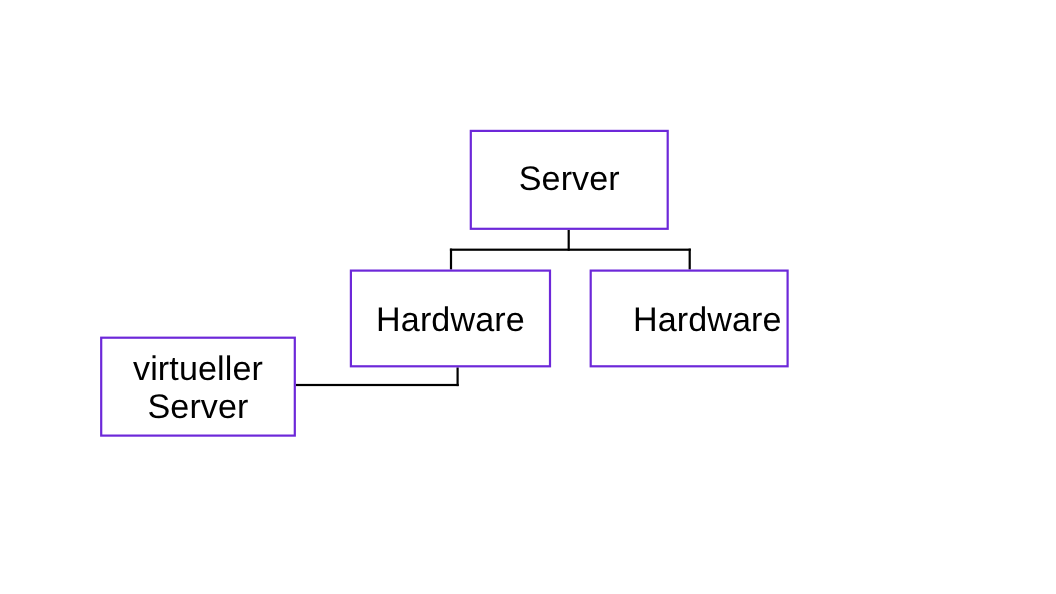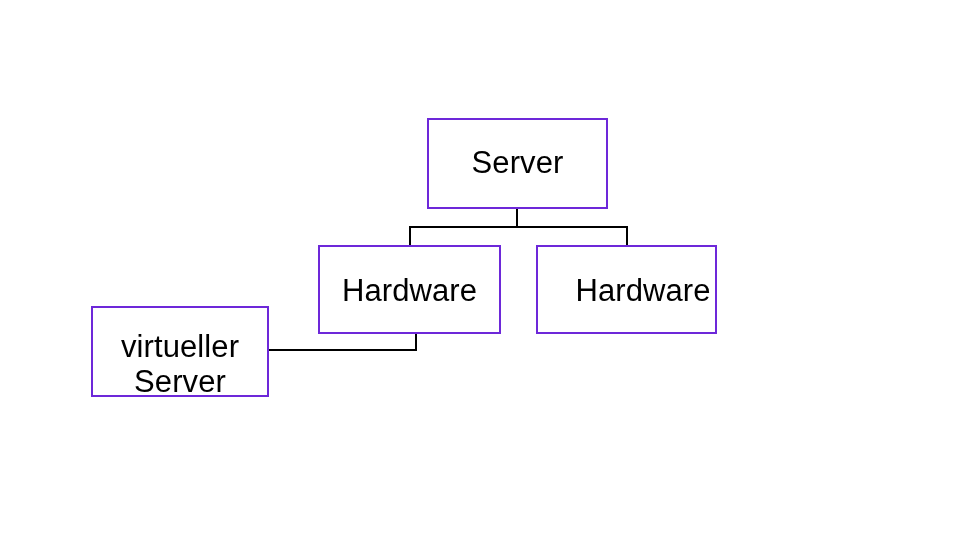--- a/index.html
+++ b/index.html
@@ -59,21 +59,21 @@
     padding-top: 27px;
     padding-left: 33px;
   }
   
   #node-virtual-server {
     left: 91px;
     top: 306px;
     width: 178px;
     height: 91px;
     align-items: flex-start;
-    padding-top: 22px;
+    padding-top: 10px;
   }
   
   .conn {
     position: absolute;
     background: #000000;
     z-index: 1;
   }
   
   #conn-server-stem {
     left: 516px;

